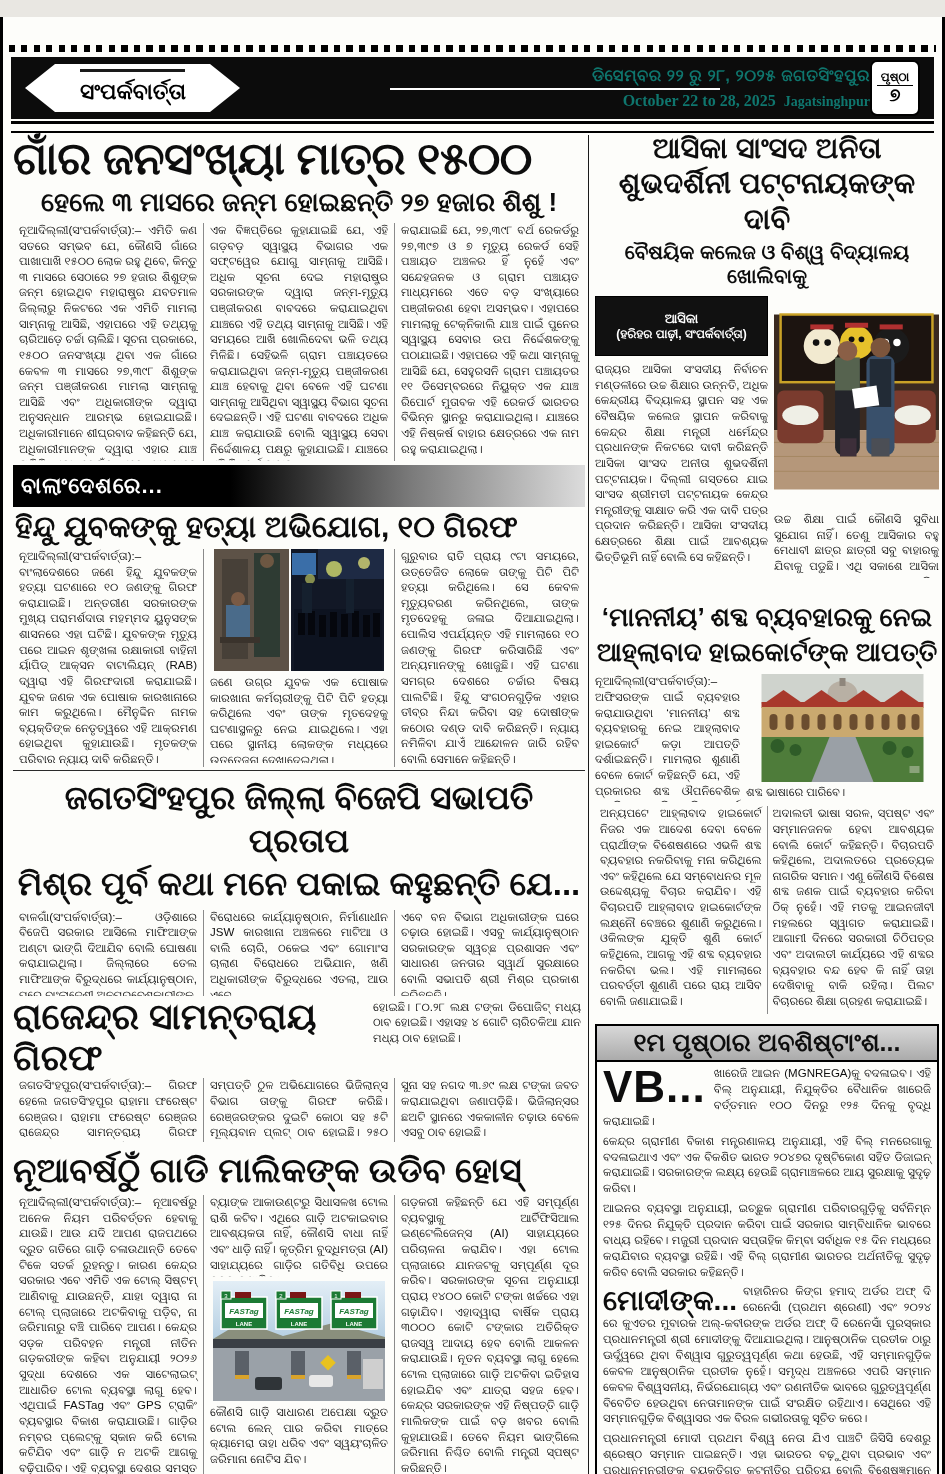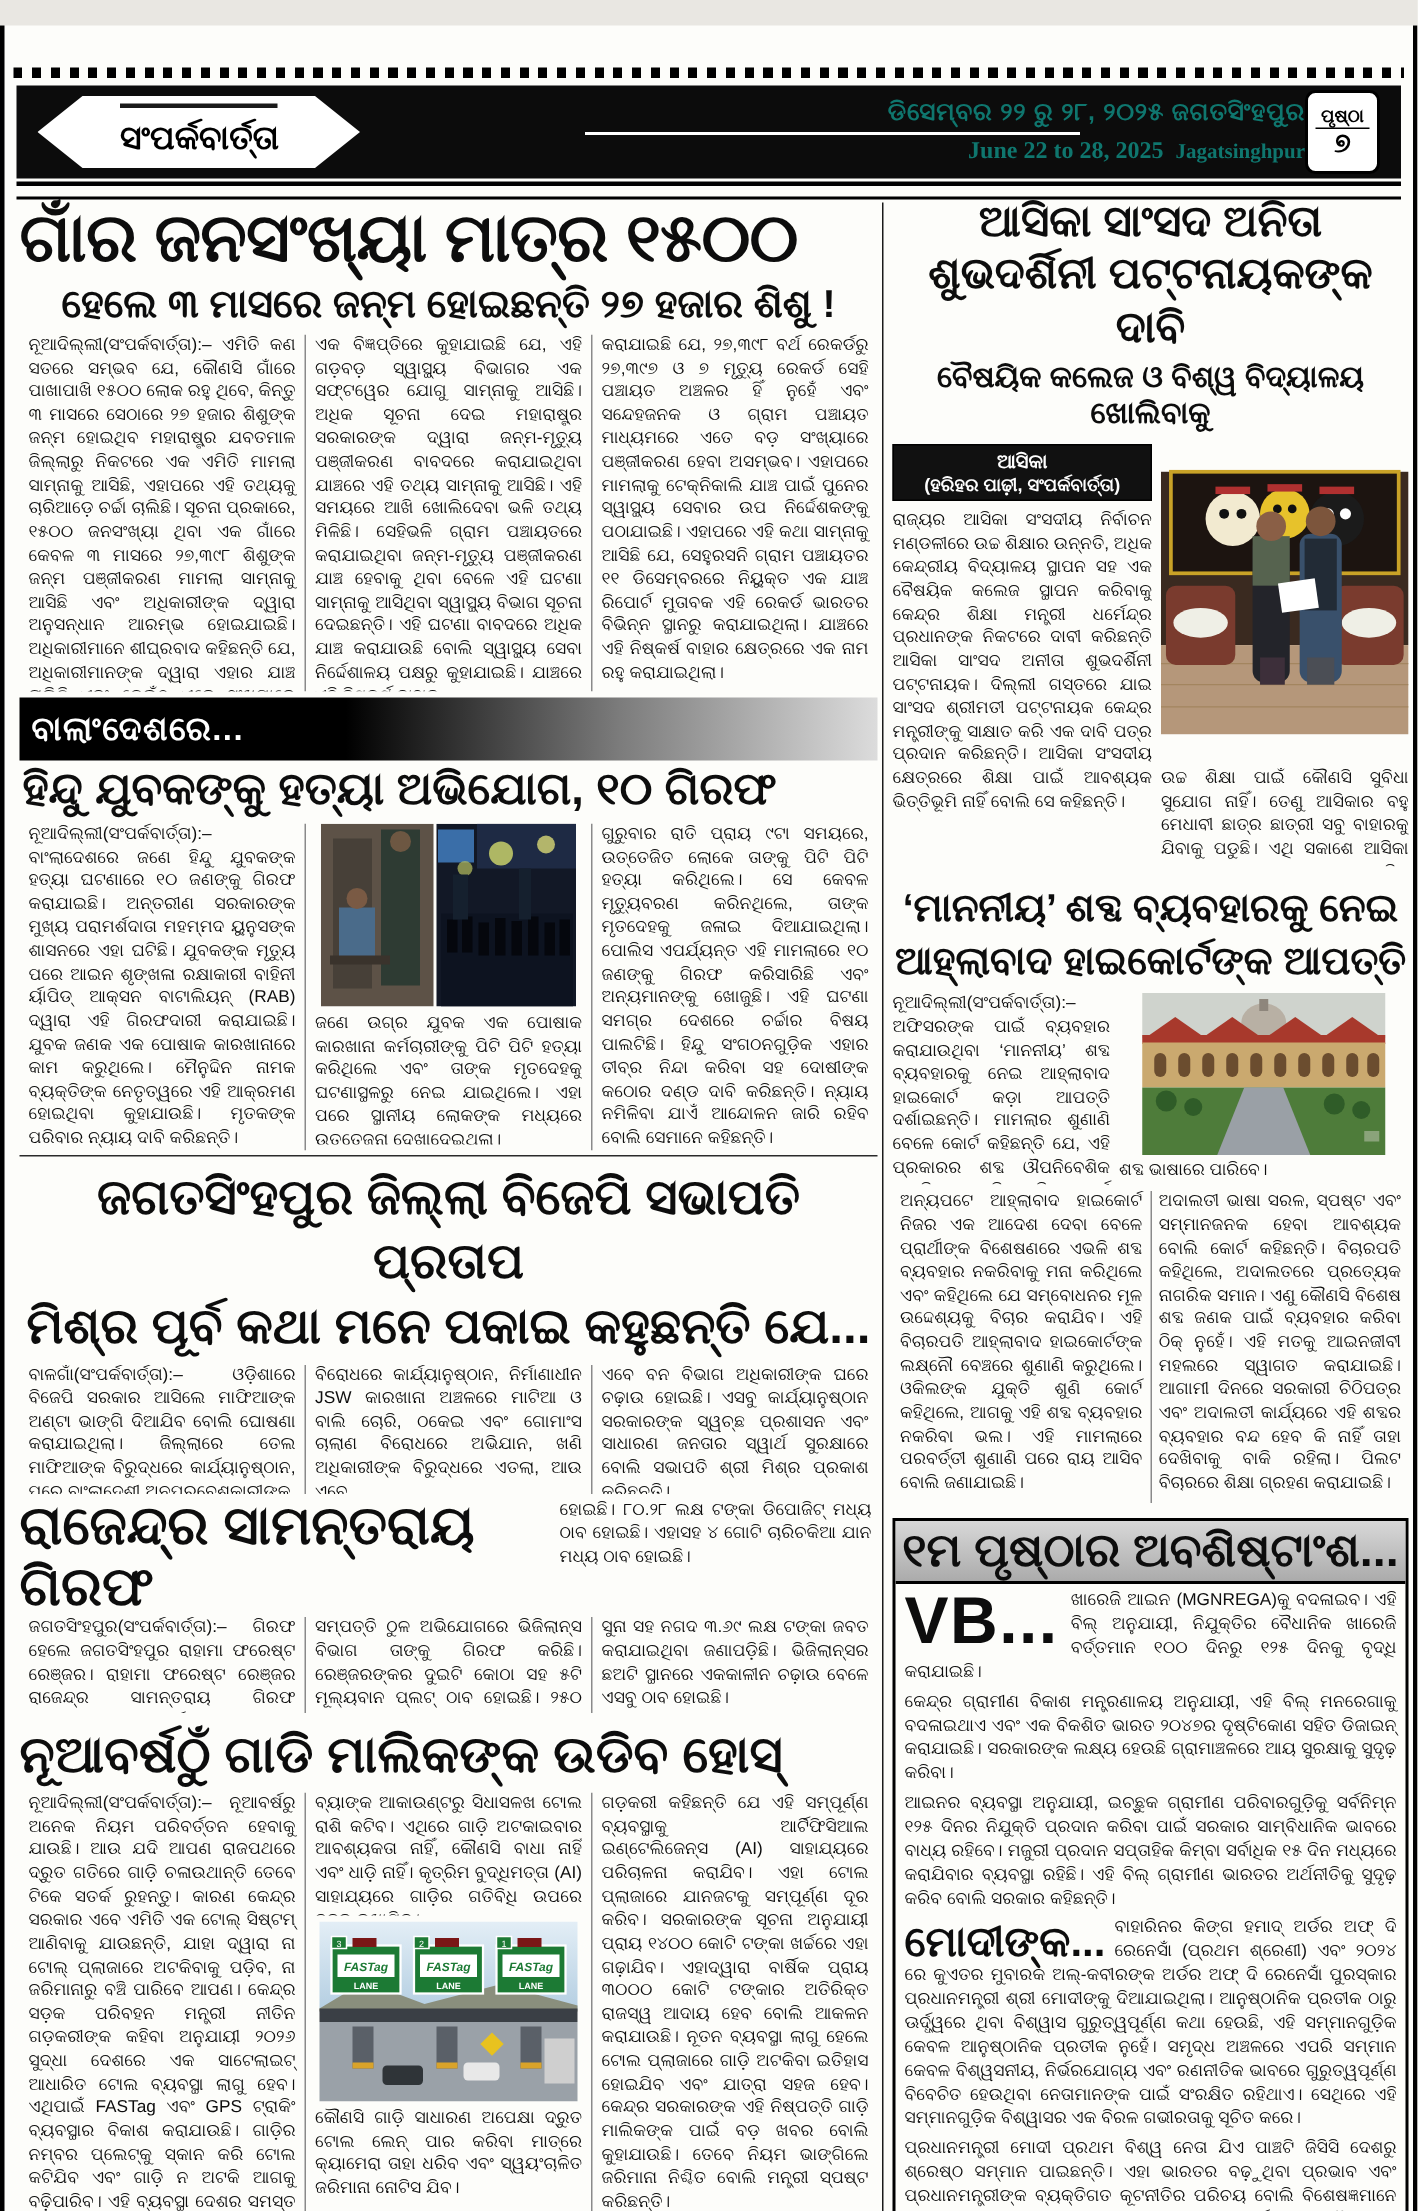--- a/index.html
+++ b/index.html
@@ -46,37 +46,37 @@
   .h-a3{font-size:33px;font-weight:bold;text-align:center;line-height:1.3;margin:6px 0 4px 0;}
   .h-a4{font-size:36px;font-weight:bold;line-height:1.25;margin-top:6px;}
   .a4row{display:flex;align-items:flex-start;}
   .a4row .h-a4b{font-size:36px;font-weight:bold;width:63%;line-height:1.15;}
   .a4row .sidetxt{width:37%;font-size:11.5px;line-height:1.36;text-align:justify;padding:4px 4px 0 6px;overflow:hidden;height:52px;}
   .h-a5{font-size:34px;font-weight:bold;text-align:left;line-height:1.2;margin:8px 0 4px 0;}
 
   .h-r1{font-size:29px;font-weight:bold;text-align:center;line-height:1.22;}
   .h-r1sub{font-size:20px;font-weight:bold;text-align:center;line-height:1.2;margin-top:3px;}
   .bylinebox{background:#111;color:#fff;text-align:center;border:1.5px solid #000;
-    padding:3px 4px;margin-bottom:6px;}
+    padding:14px 4px;margin-bottom:6px;}
   .bylinebox .b1{font-size:13px;font-weight:bold;}
   .bylinebox .b2{font-size:12px;font-weight:bold;}
   .r1row{display:flex;margin-top:8px;}
   .r1row .tcol{width:176px;padding-right:6px;}
   .r1row .pcol{width:168px;}
   .h-r2{font-size:26px;font-weight:bold;text-align:center;line-height:1.35;margin-top:10px;}
   .r2row{display:flex;margin-top:4px;}
   .r2row .tcol{flex:1;padding-right:6px;}
   .r2row .pcol{width:193px;}
   .r2cols{display:flex;margin-top:4px;height:208px;}
   .r2cols .col{flex:1;padding:0 5px;overflow:hidden;}
   .r2cols .col + .col{border-left:1px solid #8a8a8a;}
 
   .r3box{border:2px solid #000;margin-top:10px;height:536px;overflow:hidden;box-sizing:border-box;}
   .r3head{background:linear-gradient(#d8d8d8,#ababab);border-bottom:2px solid #000;
-    font-size:31px;font-weight:bold;text-align:center;padding:2px 0;}
+    font-size:25px;font-weight:bold;text-align:center;padding:2px 0;}
   .r3body{padding:4px 6px;}
   .biglabel{float:left;font-size:44px;font-weight:bold;line-height:.85;margin:2px 8px 0 0;letter-spacing:1px;}
   .biglabel2{float:left;font-size:28px;font-weight:bold;line-height:1;margin:3px 6px 0 0;}
   .r3p{font-size:11.5px;line-height:1.38;text-align:justify;margin:0 0 4px 0;}
   .photo-frame{display:block;width:100%;}
   .clr{clear:both;}
 </style>
 </head>
 <body>
 
@@ -88,21 +88,21 @@
     <div class="logo-wrap">
       <svg viewBox="0 0 215 54" width="215" height="54">
         <polygon points="0,27 30,3 185,3 215,27 185,51 30,51" fill="#ffffff"></polygon>
         <rect x="55" y="8" width="105" height="3" fill="#1a1a1a"></rect>
         <text x="108" y="38" text-anchor="middle" font-size="22" font-weight="bold" fill="#000">ସଂପର୍କବାର୍ତ୍ତା</text>
       </svg>
     </div>
     <div class="mast-center">
       <div class="mast-odia">ଡିସେମ୍ବର ୨୨ ରୁ ୨୮, ୨୦୨୫ ଜଗତସିଂହପୁର</div>
       <div class="mast-line"></div>
-      <div class="mast-en"><span>June 22 to 28, 2025</span><span class="place">Jagatsinghpur</span></div>
+      <div class="mast-en"><span>October 22 to 28, 2025</span><span class="place">Jagatsinghpur</span></div>
     </div>
     <div class="pagebox">
       <div class="pl">ପୃଷ୍ଠା</div>
       <div class="pn">୭</div>
     </div>
   </div>
 
   <div class="rule2"></div>
   <div class="vdivider"></div>
 

